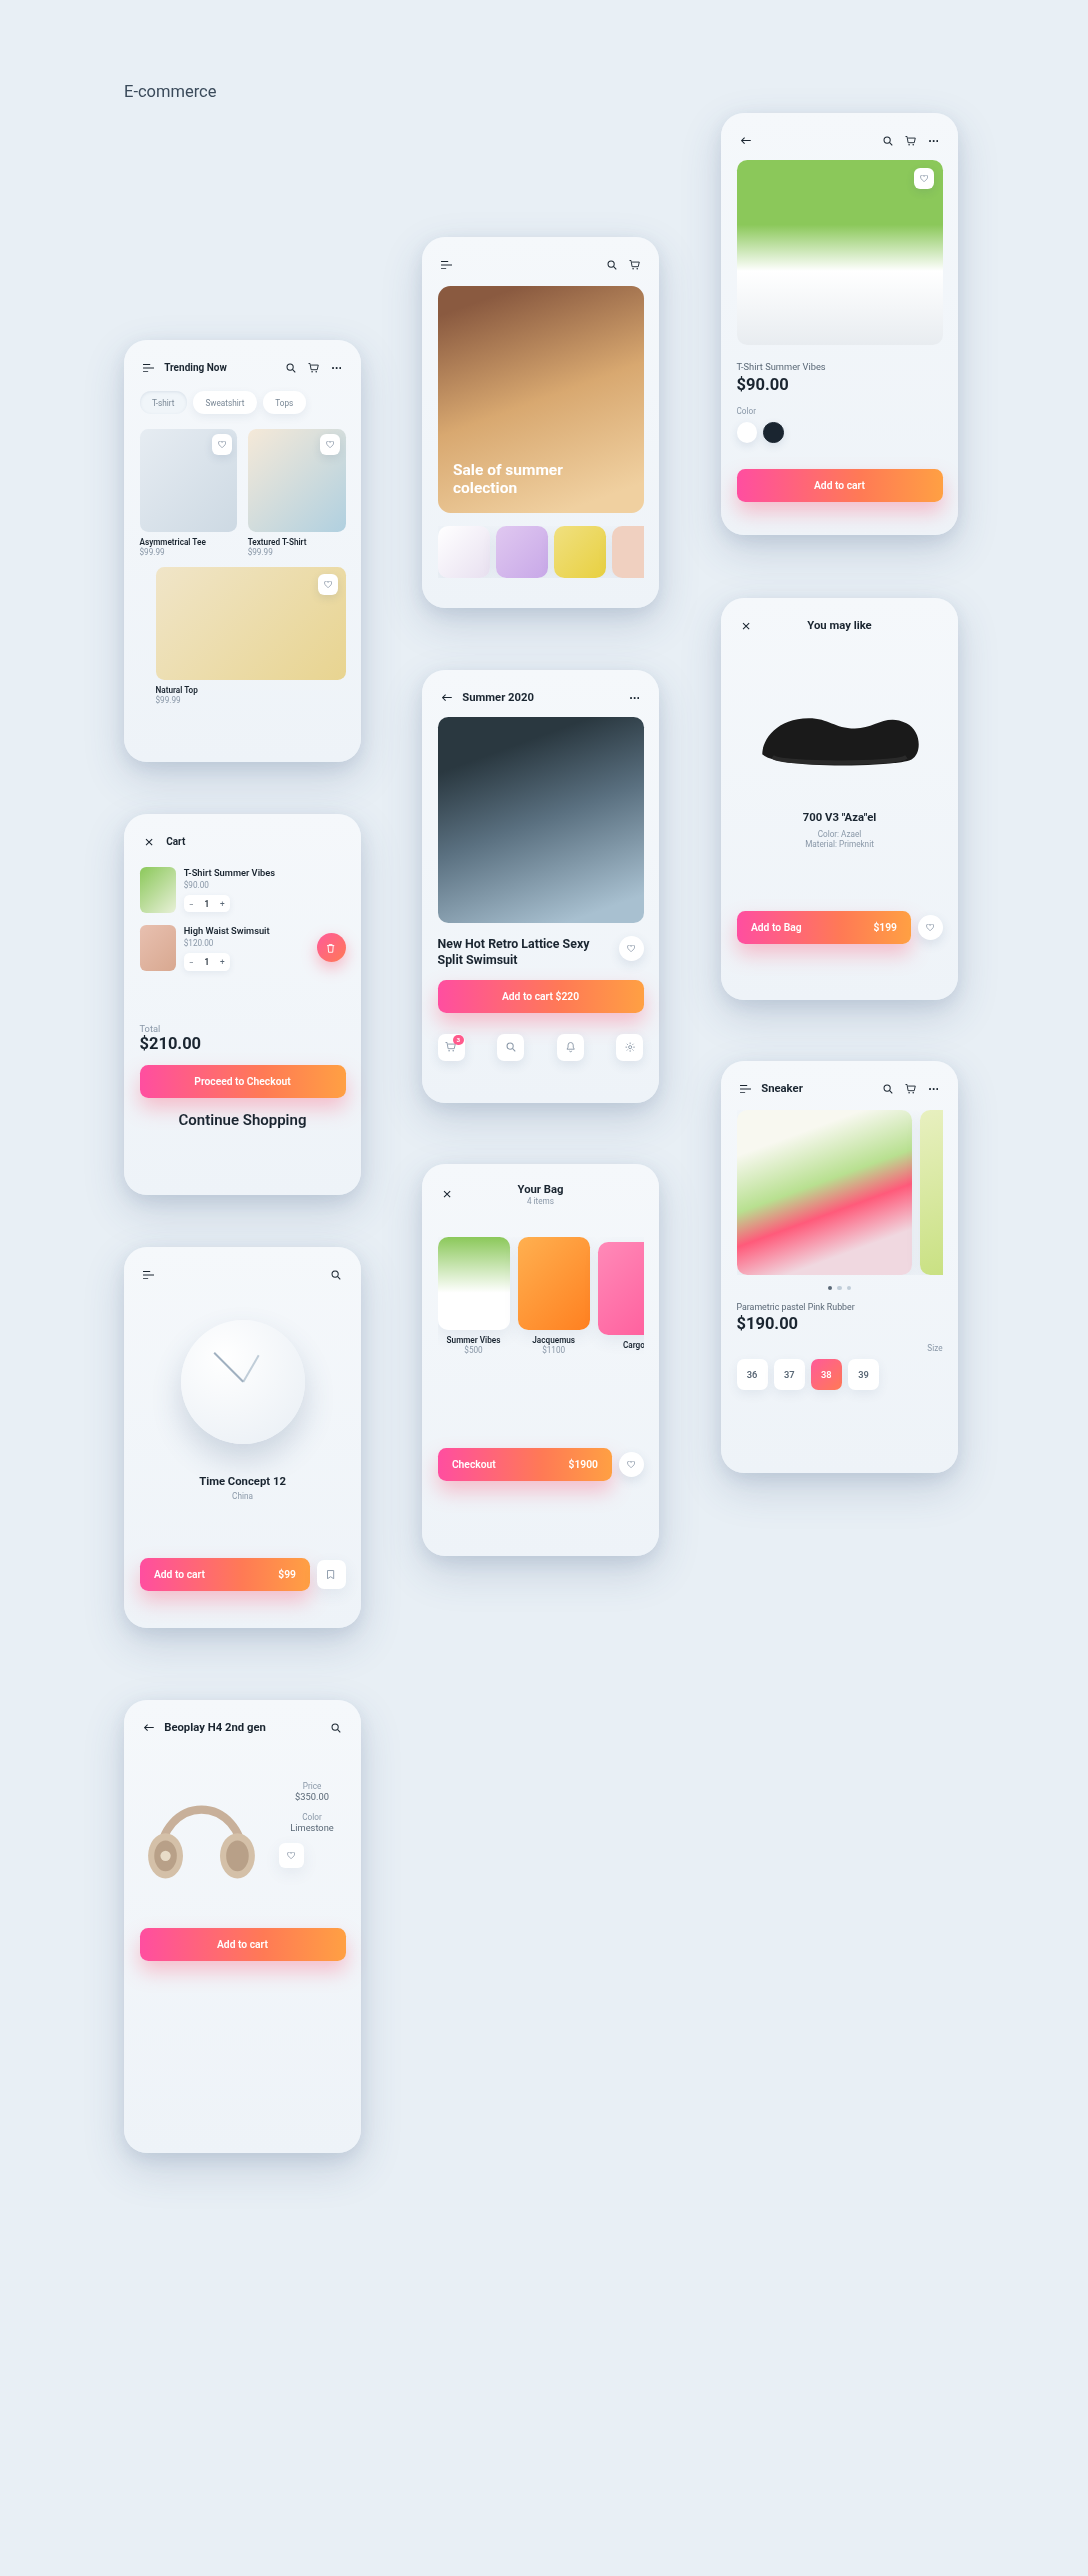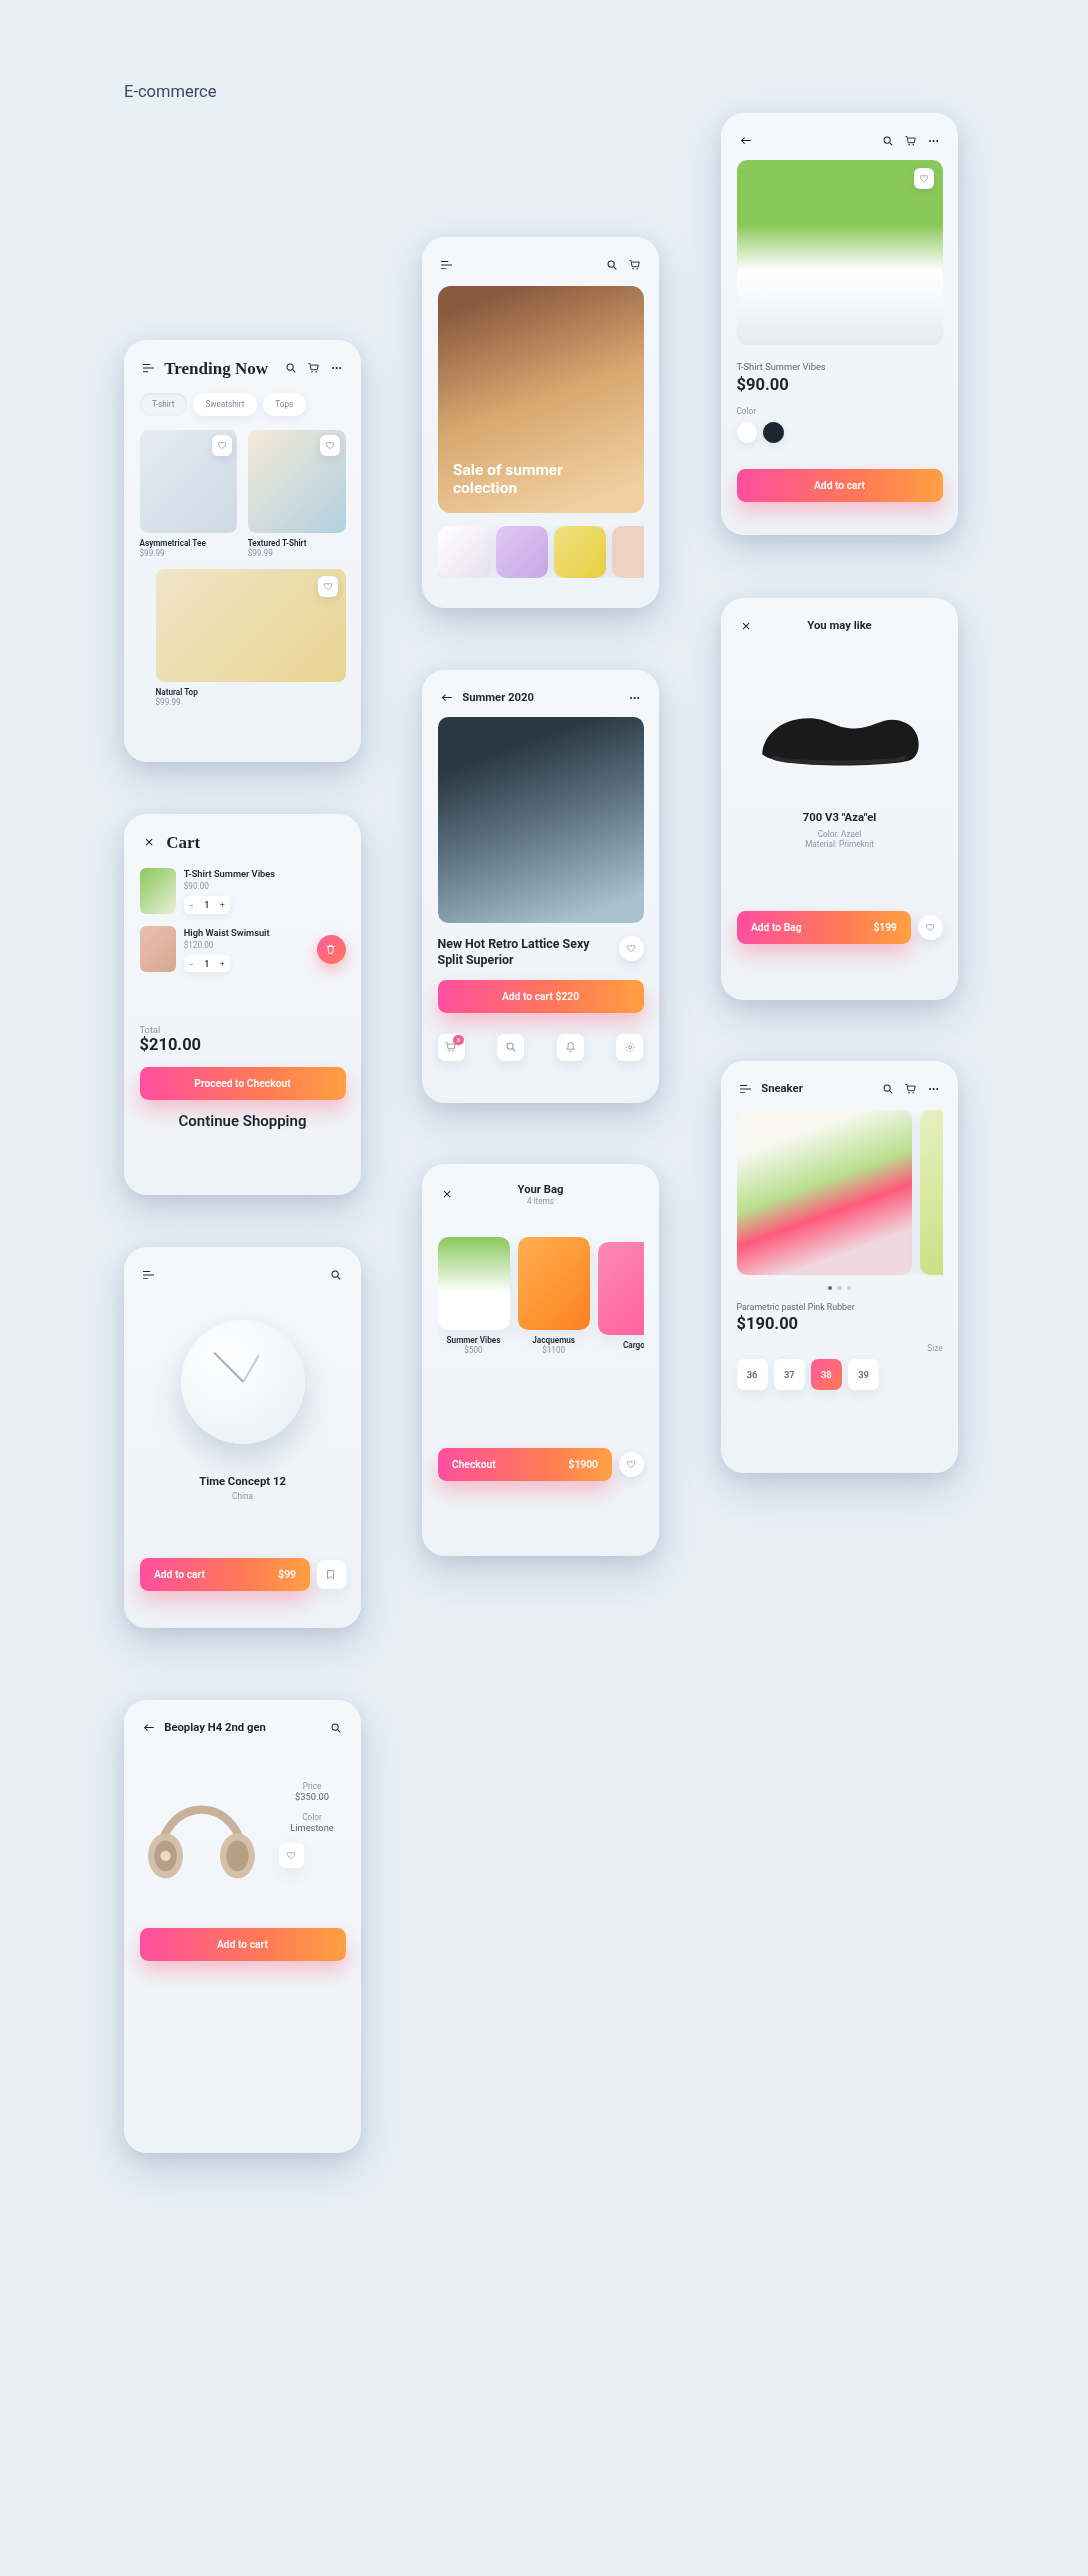--- a/index.html
+++ b/index.html
@@ -6,21 +6,21 @@
 body { background:#e8eff5; width:1088px; min-height:2576px; position:relative; }
 .page-title { position:absolute; left:124px; top:82px; font-size:16.5px; color:#3a4a5a; font-weight:400; }
 .phone { position:absolute; width:237px; background:linear-gradient(180deg,#f5f8fb 0%,#eef3f8 100%); border-radius:23px; box-shadow:0 15.5px 41px rgba(50,80,120,.18),0 5.2px 15.5px rgba(50,80,120,.10); padding:18.5px 15.5px; }
 .row { display:flex; align-items:center; }
 .between { justify-content:space-between; }
 .gap8 { gap:4.1px; }
 .gap12 { gap:6.2px; }
 .gap16 { gap:8.2px; }
 .small { font-size:9.3px; color:#8a98a8; }
 .tiny { font-size:8.2px; color:#8a98a8; }
-.h1 { font-size:17px; font-weight:700; color:#1a2530;font-family:Liberation Serif, serif; }
+.h1 { font-size:10px; font-weight:700; color:#1a2530; }
 .h2 { font-size:11.3px; font-weight:700; color:#1a2530; }
 .price { font-size:16.5px; font-weight:700; color:#1a2530; }
 .iconbtn { width:18.5px; height:18.5px; display:flex; align-items:center; justify-content:center; border-radius:5.2px; cursor:pointer; }
 .circlebtn { width:25px; height:25px; border-radius:50%; background:#fff; display:flex; align-items:center; justify-content:center; box-shadow:0 4.1px 10.3px rgba(50,80,120,.12); cursor:pointer; }
 .cta { height:33px; border-radius:8.2px; display:flex; align-items:center; justify-content:center; font-size:10.3px; font-weight:600; color:#fff; background:linear-gradient(90deg,#ff4ea0 0%,#ff7a55 60%,#ffa043 100%); box-shadow:0 10.3px 20.6px rgba(255,90,120,.35); cursor:pointer; gap:12.4px; }
 .cta.split { justify-content:space-between; padding:0 14.4px; }
 .chip { height:23px; padding:0 12.4px; border-radius:11.3px; background:#fff; display:flex; align-items:center; font-size:8.2px; color:#7a8896; box-shadow:0 3.1px 8.2px rgba(50,80,120,.08); cursor:pointer; }
 .card { background:#fff; border-radius:10.3px; box-shadow:0 5.2px 15.5px rgba(50,80,120,.08); overflow:hidden; }
 .imgfill { background:linear-gradient(135deg,#d8e4ec,#c4d4e0); position:relative; }
 .heartbtn { position:absolute; width:20.6px; height:20.6px; border-radius:6.2px; background:#fff; display:flex; align-items:center; justify-content:center; box-shadow:0 3.1px 8.2px rgba(50,80,120,.12); cursor:pointer; }
@@ -293,21 +293,21 @@
     <div class="iconbtn">
         <svg width="9.3" height="2.1" viewBox="0 0 18 4">
           <circle cx="2" cy="2" r="2" fill="#1a2530"></circle>
           <circle cx="9" cy="2" r="2" fill="#1a2530"></circle>
           <circle cx="16" cy="2" r="2" fill="#1a2530"></circle>
         </svg>
       </div>
   </div>
   <div class="imgfill" style="margin-top:10.3px;height:206px;border-radius:10.3px;background:linear-gradient(160deg,#2a3840 20%,#5a7080 50%,#a8c0d0 90%);"></div>
   <div class="row between" style="margin-top:12.4px;align-items:flex-start;">
-    <div style="font-size:12.4px;font-weight:700;color:#1a2530;max-width:155px;line-height:1.3;">New Hot Retro Lattice Sexy Split Superior</div>
+    <div style="font-size:12.4px;font-weight:700;color:#1a2530;max-width:155px;line-height:1.3;">New Hot Retro Lattice Sexy Split Swimsuit</div>
     <div class="circlebtn">
         <svg width="8.2" height="7.2" viewBox="0 0 16 14">
           <path d="M8 13S1 8 1 4a3 3 0 017-1 3 3 0 017 1c0 4-7 9-7 9z" fill="none" stroke="#8a98a8" stroke-width="1.5"></path>
         </svg>
       </div>
   </div>
   <div class="cta" style="margin-top:12.4px;">Add to cart $220</div>
   <div class="row between" style="margin-top:20.6px;">
     <div class="navtab">
       <svg width="11.3" height="10.3" viewBox="0 0 22 20">

